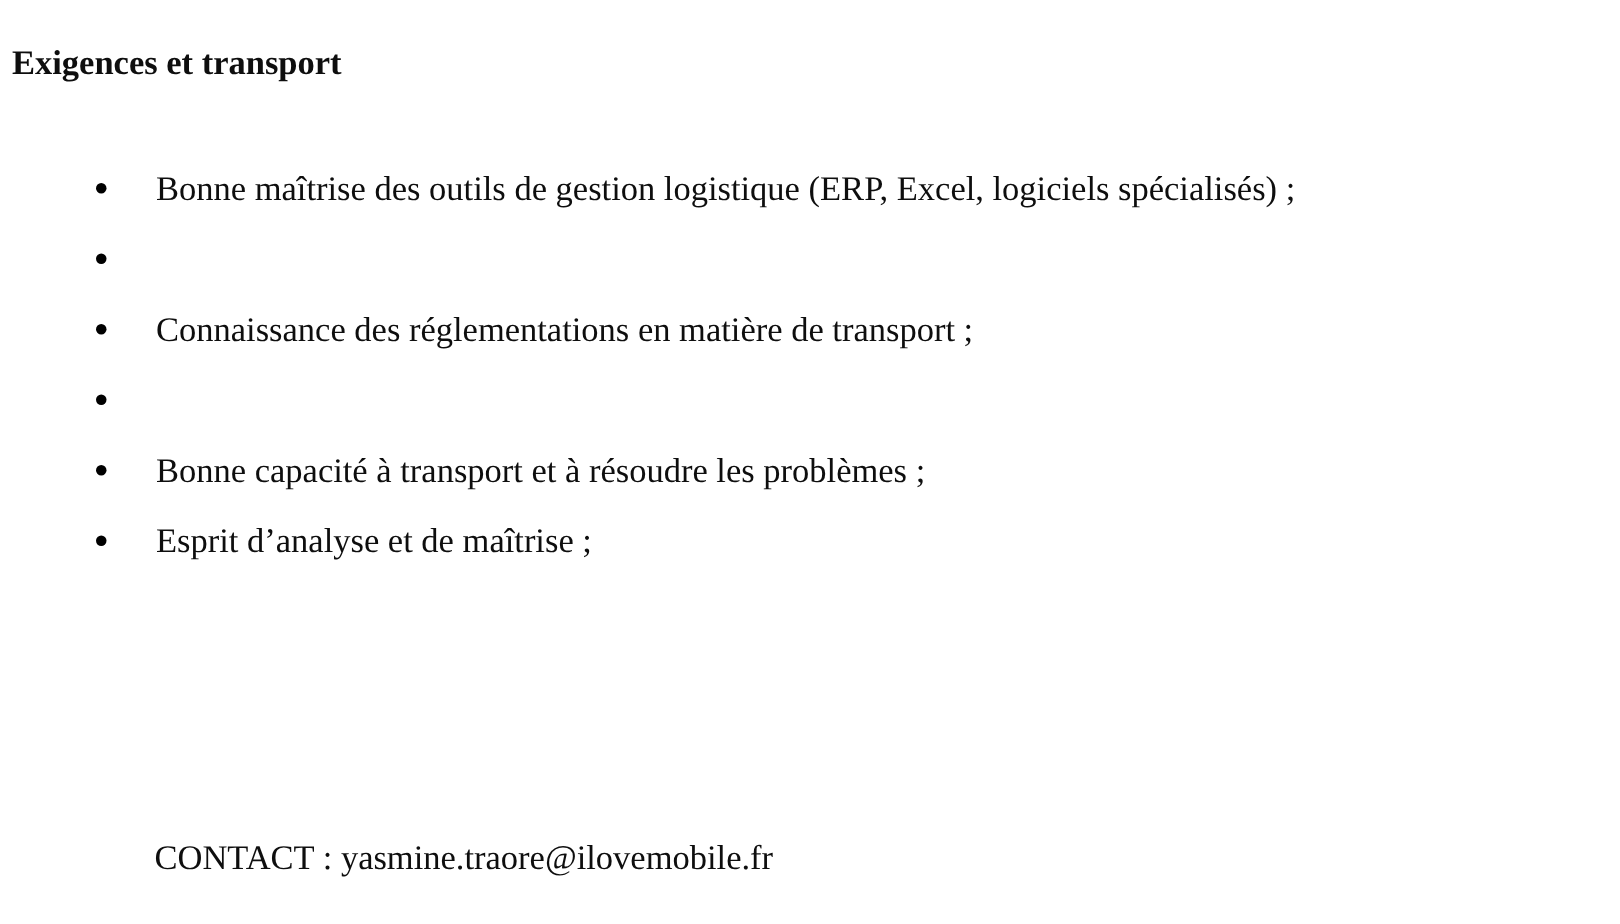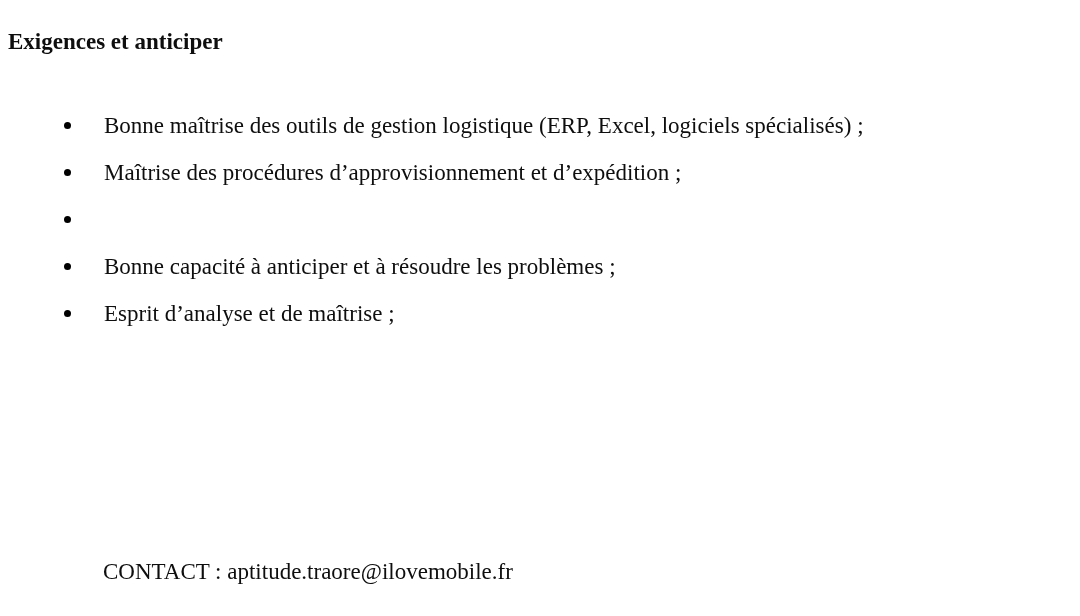--- a/index.html
+++ b/index.html
@@ -59,42 +59,45 @@
     font-size: 23px;
     line-height: 1.15;
     white-space: nowrap;
   }
 </style>
 </head>
 <body>
 
 <div class="page">
 
-  <h1 class="heading">Exigences et anticiper</h1>
+  <h1 class="heading">Exigences et transport</h1>
 
   <ul class="requirements">
     <li>
       <span class="bullet"></span>
       <span>Bonne maîtrise des outils de gestion logistique (ERP, Excel, logiciels spécialisés) ;</span>
     </li>
     <li>
       <span class="bullet"></span>
-      <span>Maîtrise des procédures d’approvisionnement et d’expédition ;</span>
+    </li>
+    <li>
+      <span class="bullet"></span>
+      <span>Connaissance des réglementations en matière de transport ;</span>
     </li>
     <li>
       <span class="bullet"></span>
     </li>
     <li>
       <span class="bullet"></span>
-      <span>Bonne capacité à anticiper et à résoudre les problèmes ;</span>
+      <span>Bonne capacité à transport et à résoudre les problèmes ;</span>
     </li>
     <li>
       <span class="bullet"></span>
       <span>Esprit d’analyse et de maîtrise ;</span>
     </li>
   </ul>
 
   <p class="contact">
     <span>CONTACT :</span>
-    <span>aptitude.traore@ilovemobile.fr</span>
+    <span>yasmine.traore@ilovemobile.fr</span>
   </p>
 
 </div>
 
 </body></html>

